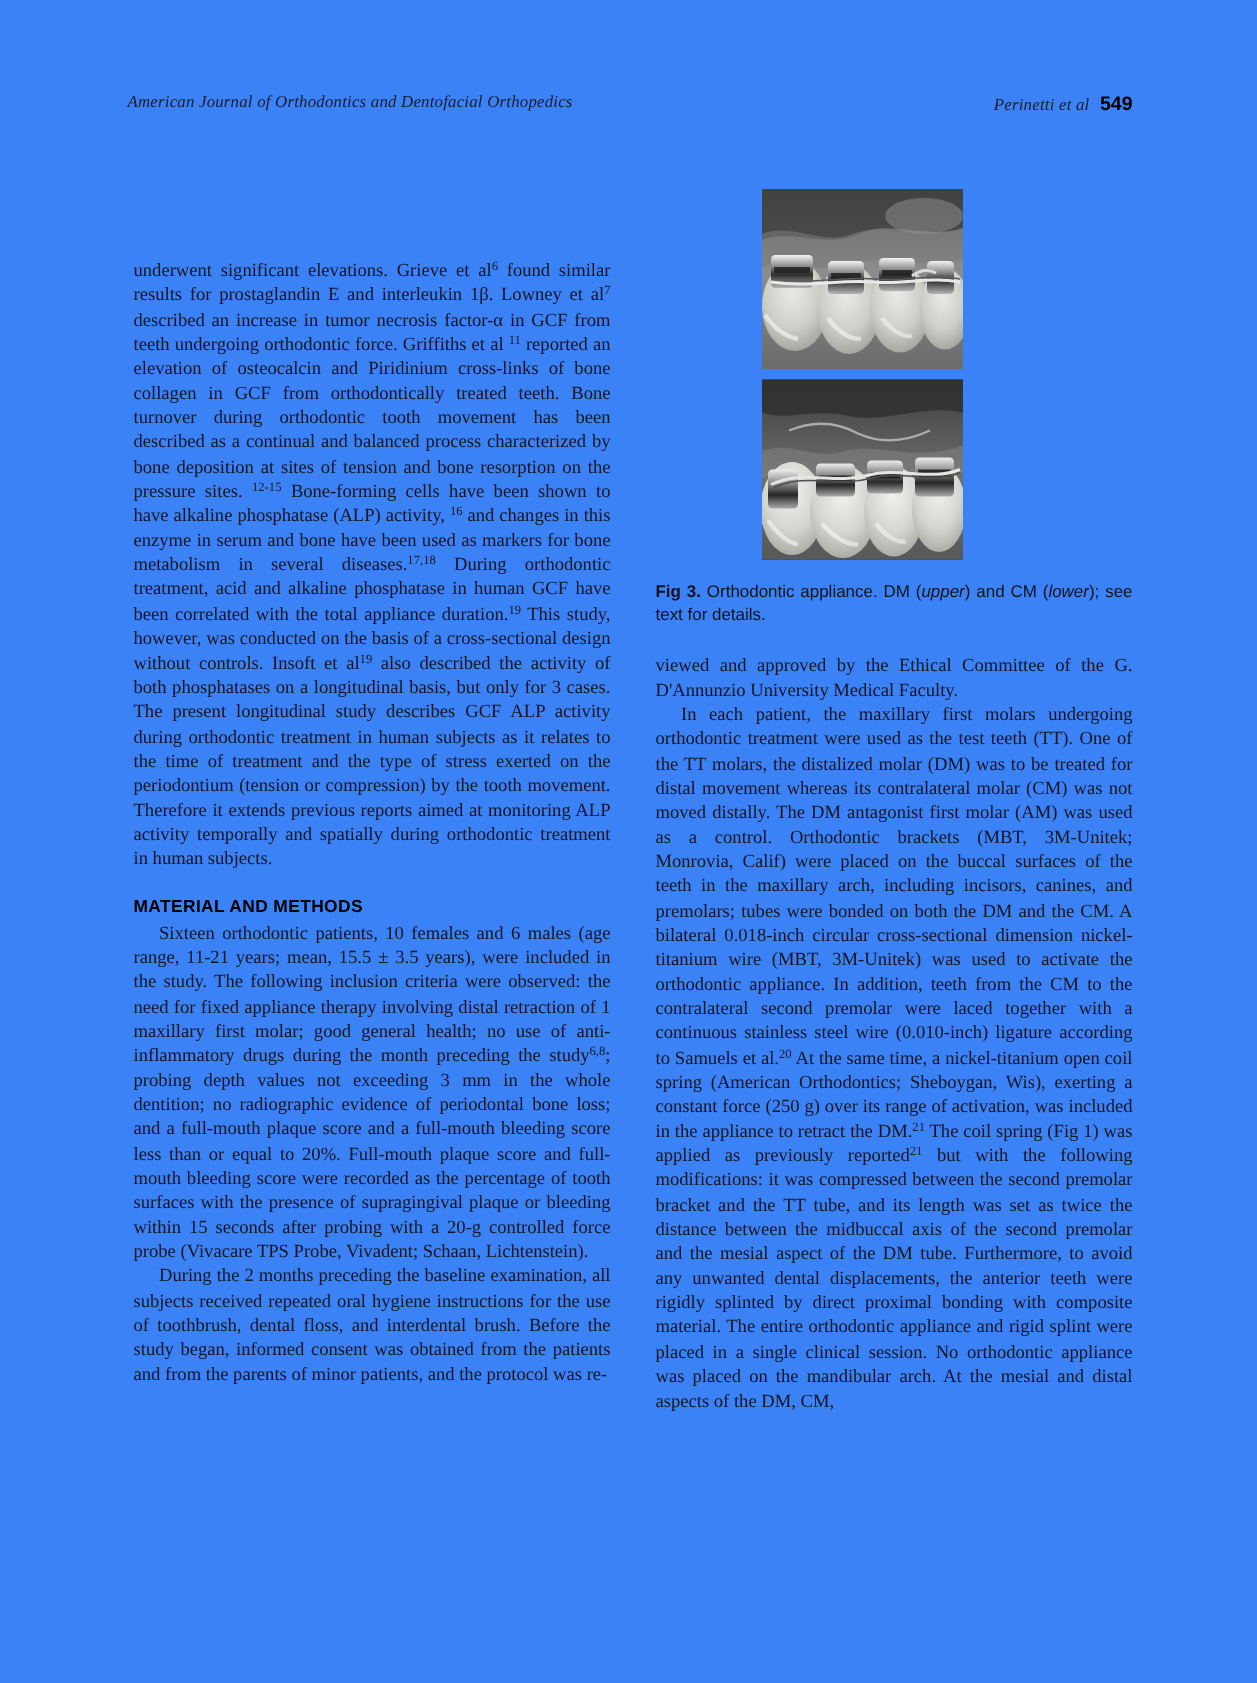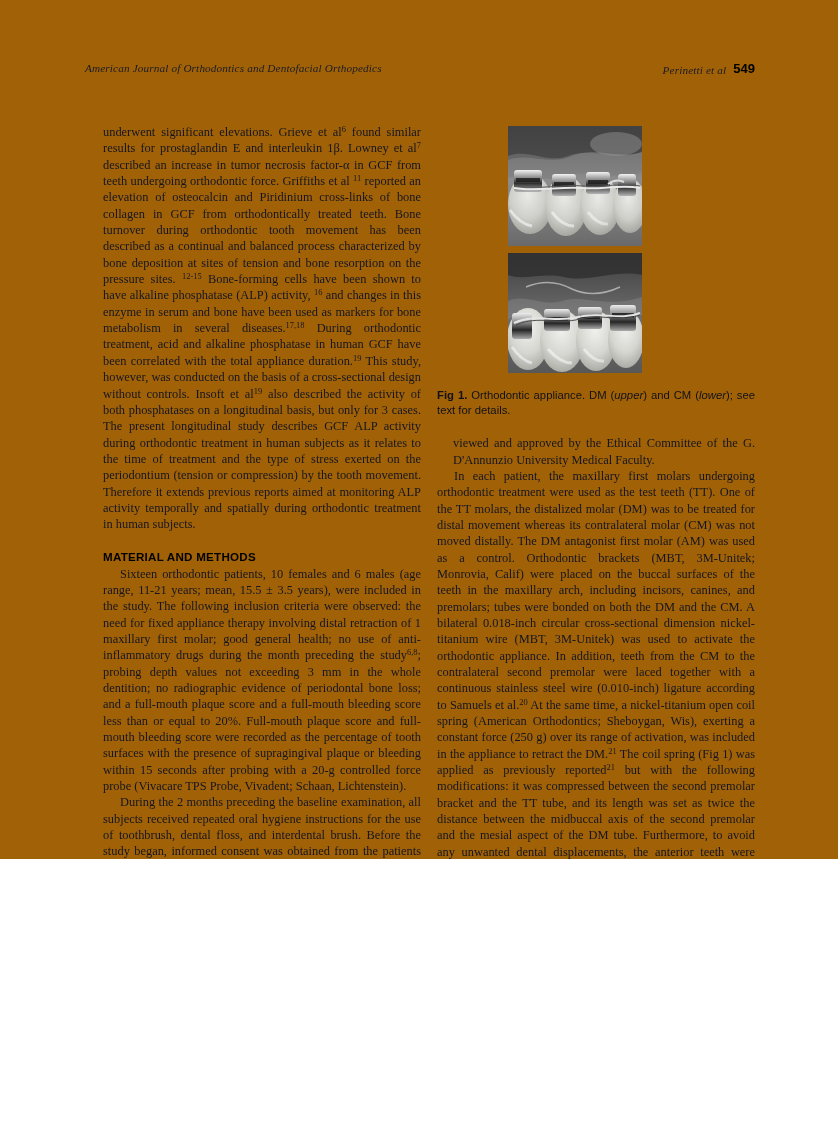--- a/index.html
+++ b/index.html
@@ -8,22 +8,22 @@
     padding: 0;
     background: #ffffff;
   }
   body {
     font-family: "Liberation Serif", serif;
     color: #000000;
   }
   #page {
     position: relative;
     width: 838px;
-    height: 859px;
-    background: #a16207;
+    height: 1122px;
+    background: #3b82f6;
     overflow: hidden;
   }
 
   
   #running-head {
     position: absolute;
     left: 85px;
     top: 61px;
     width: 670px;
     height: 34px;
@@ -69,21 +69,21 @@
     position: absolute;
     left: 85px;
     top: 124px;
     width: 670px;
   }
   .col {
     position: absolute;
     top: 0;
     width: 318px;
   }
-  #col-left  { left: 18px; }
+  #col-left  { left: 4px; margin-top: 48px; }
   #col-right { left: 352px; }
 
   p.body {
     margin: 0;
     font-family: "Liberation Serif", serif;
     font-size: 12.4px;
     line-height: 16.35px;
     text-align: justify;
     text-justify: inter-word;
     color: #151520;
@@ -264,24 +264,24 @@
               <rect x="38" y="64" width="22" height="4" fill="#151515" opacity="0.8"></rect>
               <rect x="72" y="62" width="20" height="4" fill="#151515" opacity="0.8"></rect>
               <rect x="104" y="60" width="22" height="5" fill="#151515" opacity="0.8"></rect>
               <path d="M6 70 C28 60 48 70 70 64 C92 58 112 68 132 60" stroke="#e4e4e4" stroke-width="2" fill="none"></path>
               <path d="M8 72 C30 62 50 72 72 66 C94 60 114 70 132 62" stroke="#4f4f4f" stroke-width="1" fill="none"></path>
             </svg>
           </div>
 
         </div>
 
-        <div class="fig-caption"><span class="fig-label">Fig 1.</span><span> Orthodontic appliance. DM (</span><em>upper</em><span>) and CM (</span><em>lower</em><span>); see text for details.</span></div>
+        <div class="fig-caption"><span class="fig-label">Fig 3.</span><span> Orthodontic appliance. DM (</span><em>upper</em><span>) and CM (</span><em>lower</em><span>); see text for details.</span></div>
 
       </div>
 
-      <p class="body" style="margin-top:18px;margin-left:16px;">viewed and approved by the Ethical Committee of the G. D'Annunzio University Medical Faculty.</p>
+      <p class="body" style="margin-top:18px;">viewed and approved by the Ethical Committee of the G. D'Annunzio University Medical Faculty.</p>
 
       <p class="body indent"><span>In each patient, the maxillary first molars undergoing orthodontic treatment were used as the test teeth (TT). One of the TT molars, the distalized molar (DM) was to be treated for distal movement whereas its contralateral molar (CM) was not moved distally. The DM antagonist first molar (AM) was used as a control. Orthodontic brackets (MBT, 3M-Unitek; Monrovia, Calif) were placed on the buccal surfaces of the teeth in the maxillary arch, including incisors, canines, and premolars; tubes were bonded on both the DM and the CM. A bilateral 0.018-inch circular cross-sectional dimension nickel-titanium wire (MBT, 3M-Unitek) was used to activate the orthodontic appliance. In addition, teeth from the CM to the contralateral second premolar were laced together with a continuous stainless steel wire (0.010-inch) ligature according to Samuels et al.</span><sup>20</sup><span> At the same time, a nickel-titanium open coil spring (American Orthodontics; Sheboygan, Wis), exerting a constant force (250 g) over its range of activation, was included in the appliance to retract the DM.</span><sup>21</sup><span> The coil spring (Fig 1) was applied as previously reported</span><sup>21</sup><span> but with the following modifications: it was compressed between the second premolar bracket and the TT tube, and its length was set as twice the distance between the midbuccal axis of the second premolar and the mesial aspect of the DM tube. Furthermore, to avoid any unwanted dental displacements, the anterior teeth were rigidly splinted by direct proximal bonding with composite material. The entire orthodontic appliance and rigid splint were placed in a single clinical session. No orthodontic appliance was placed on the mandibular arch. At the mesial and distal aspects of the DM, CM,</span></p>
 
     </div>
 
   </div>
 </div>
 
 </body></html>

